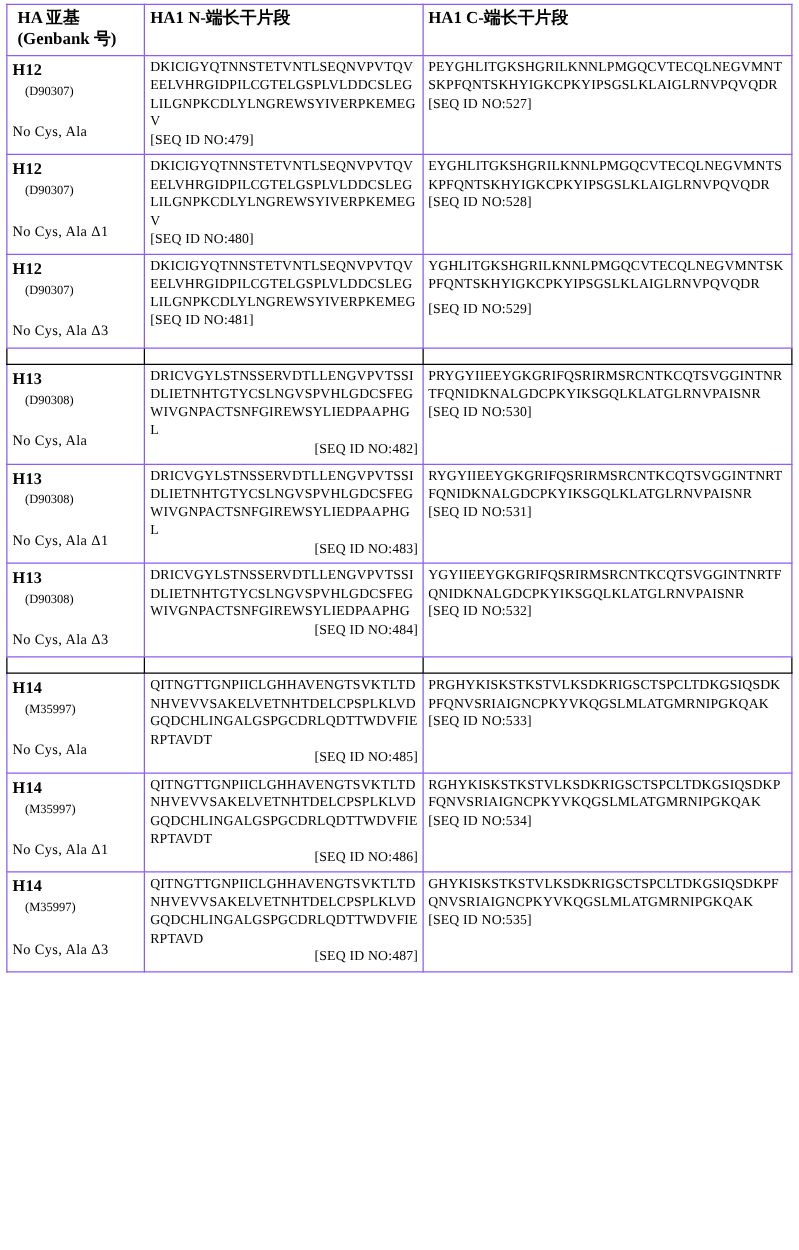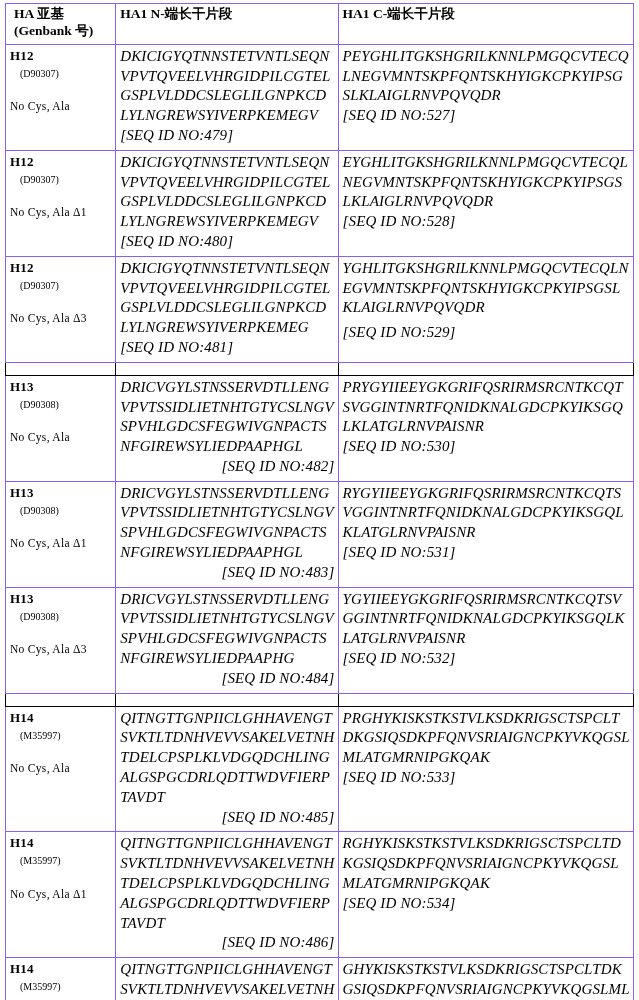--- a/index.html
+++ b/index.html
@@ -65,25 +65,24 @@
     margin-left: 10px;
   }
   td.subtype .mods {
     display: block;
     font-size: 11.5px;
     margin-top: 17px;
     letter-spacing: 0.3px;
   }
 
   td.seq {
-    font-size: 15px;
+    font-size: 11px;
     line-height: 1.32;
     letter-spacing: 0.15px;
     word-break: break-all;
-    font-style: italic;
   }
   td.seq .seqtext {
     display: block;
     white-space: pre-wrap;
   }
   td.seq .seqid {
     display: block;
     margin-top: 0px;
   }
   td.seq .seqid.gap {

